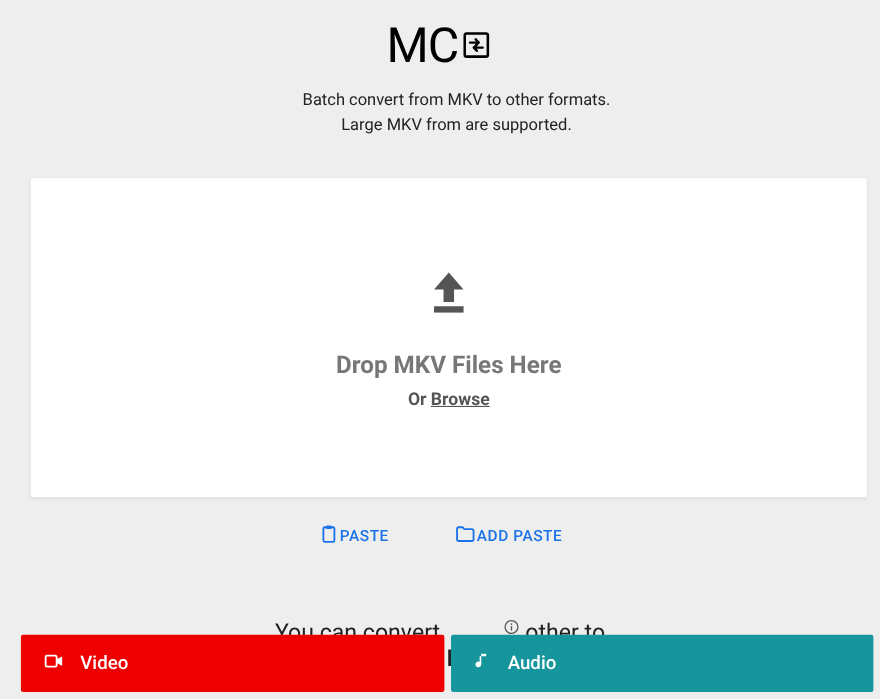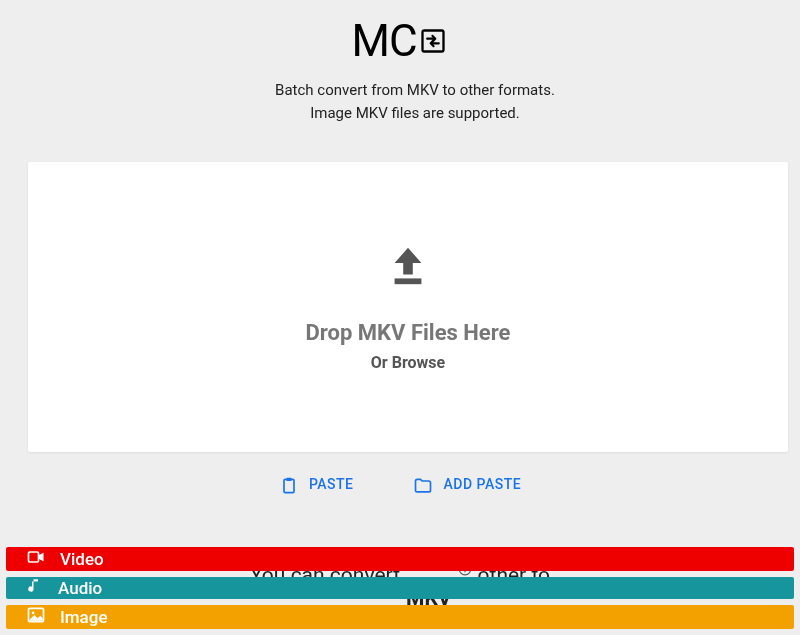--- a/index.html
+++ b/index.html
@@ -56,31 +56,33 @@
       font-weight: 700;
       color: #777;
     }
     .browse-line {
       font-size: 16px;
       font-weight: 700;
       color: #555;
       margin-top: 8px;
     }
     .browse-link {
+      text-decoration: underline;
       cursor: pointer;
     }
     .action-row {
       display: flex;
       gap: 44px;
       margin-top: 18px;
       align-items: center;
     }
     .action-btn {
       display: flex;
-      gap: 10px;
+      align-items: center;
+      gap: 0;
       color: #1a73e8;
       font-size: 14px;
       font-weight: 500;
       letter-spacing: 0.5px;
       cursor: pointer;
       padding: 6px 8px;
     }
     .convert-title {
       font-size: 21px;
       color: #222;
@@ -90,25 +92,24 @@
       gap: 6px;
     }
     .convert-title .bold { font-weight: 700; margin-top: 47px; }
     .info-circle {
       display: inline-flex;
       position: relative;
       top: -6px;
     }
     .format-strip {
       position: absolute;
-      bottom: 0; left: 0; right: 0;
+      bottom: 0; left: 13px; right: 0;
       display: flex;
       gap: 6px;
       padding: 0 6px 6px 6px;
-      flex-direction: column;
     }
     .format-card {
       flex: 1;
       height: 52px;
       display: flex;
       align-items: center;
       gap: 14px;
       color: #fff;
       font-size: 17px;
       font-weight: 500;
@@ -130,21 +131,21 @@
       <svg width="28" height="28" viewBox="0 0 24 24" fill="none">
         <rect x="3" y="3" width="18" height="18" rx="1.5" stroke="#000" stroke-width="2"></rect>
         <path d="M7 10 L14 10 M14 10 L11.5 7.5 M14 10 L11.5 12.5" stroke="#000" stroke-width="1.8" stroke-linecap="round" stroke-linejoin="round"></path>
         <path d="M17 14 L10 14 M10 14 L12.5 11.5 M10 14 L12.5 16.5" stroke="#000" stroke-width="1.8" stroke-linecap="round" stroke-linejoin="round"></path>
       </svg>
     </span>
   </div>
 
   <div class="subtitle">
     <div>Batch convert from MKV to other formats.</div>
-    <div>Image MKV files are supported.</div>
+    <div>Large MKV from are supported.</div>
   </div>
 
   <div class="dropzone">
     <div class="upload-icon">
       <svg width="46" height="46" viewBox="0 0 24 24">
         <path d="M12 3 L5 11 L9.5 11 L9.5 17 L14.5 17 L14.5 11 L19 11 Z" fill="#555"></path>
         <rect x="5" y="19" width="14" height="3" fill="#555"></rect>
       </svg>
     </div>
     <div class="drop-text">Drop MKV Files Here</div>
@@ -198,23 +199,13 @@
     <span>Video</span>
   </div>
   <div class="format-card card-audio">
     <span>
       <svg width="18" height="18" viewBox="0 0 24 24" fill="#fff">
         <path d="M10 3 V16 a3.5 3.5 0 1 1-2-3.16 V6 h8 V3 Z"></path>
       </svg>
     </span>
     <span>Audio</span>
   </div>
-  <div class="format-card card-image">
-    <span>
-      <svg width="20" height="20" viewBox="0 0 24 24" fill="none">
-        <rect x="3" y="4" width="18" height="16" rx="1.5" stroke="#fff" stroke-width="2"></rect>
-        <circle cx="8.5" cy="9.5" r="1.6" fill="#fff"></circle>
-        <path d="M4 18 L10 12 L14 16 L17 13 L20 16 V19 H4 Z" fill="#fff"></path>
-      </svg>
-    </span>
-    <span>Image</span>
-  </div>
 </div>
 
 </body></html>

